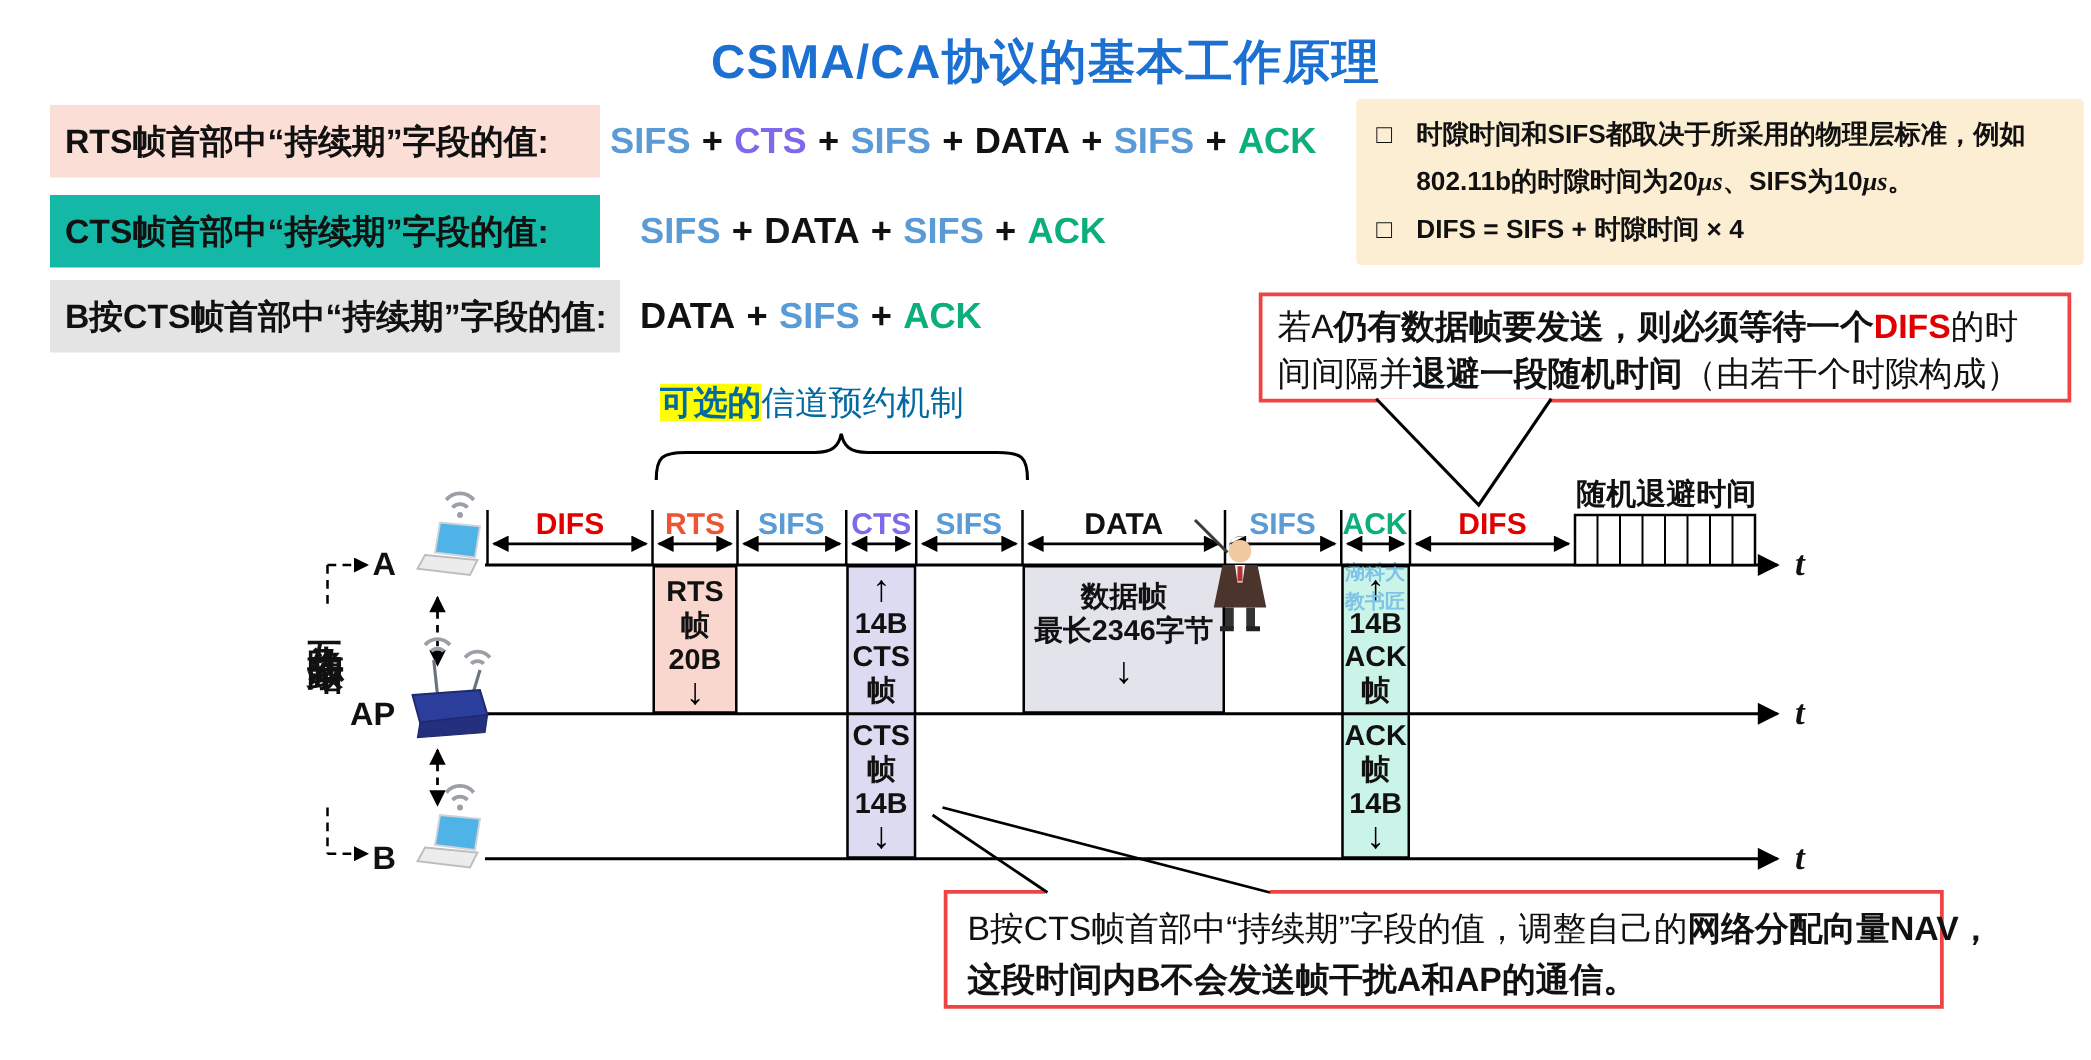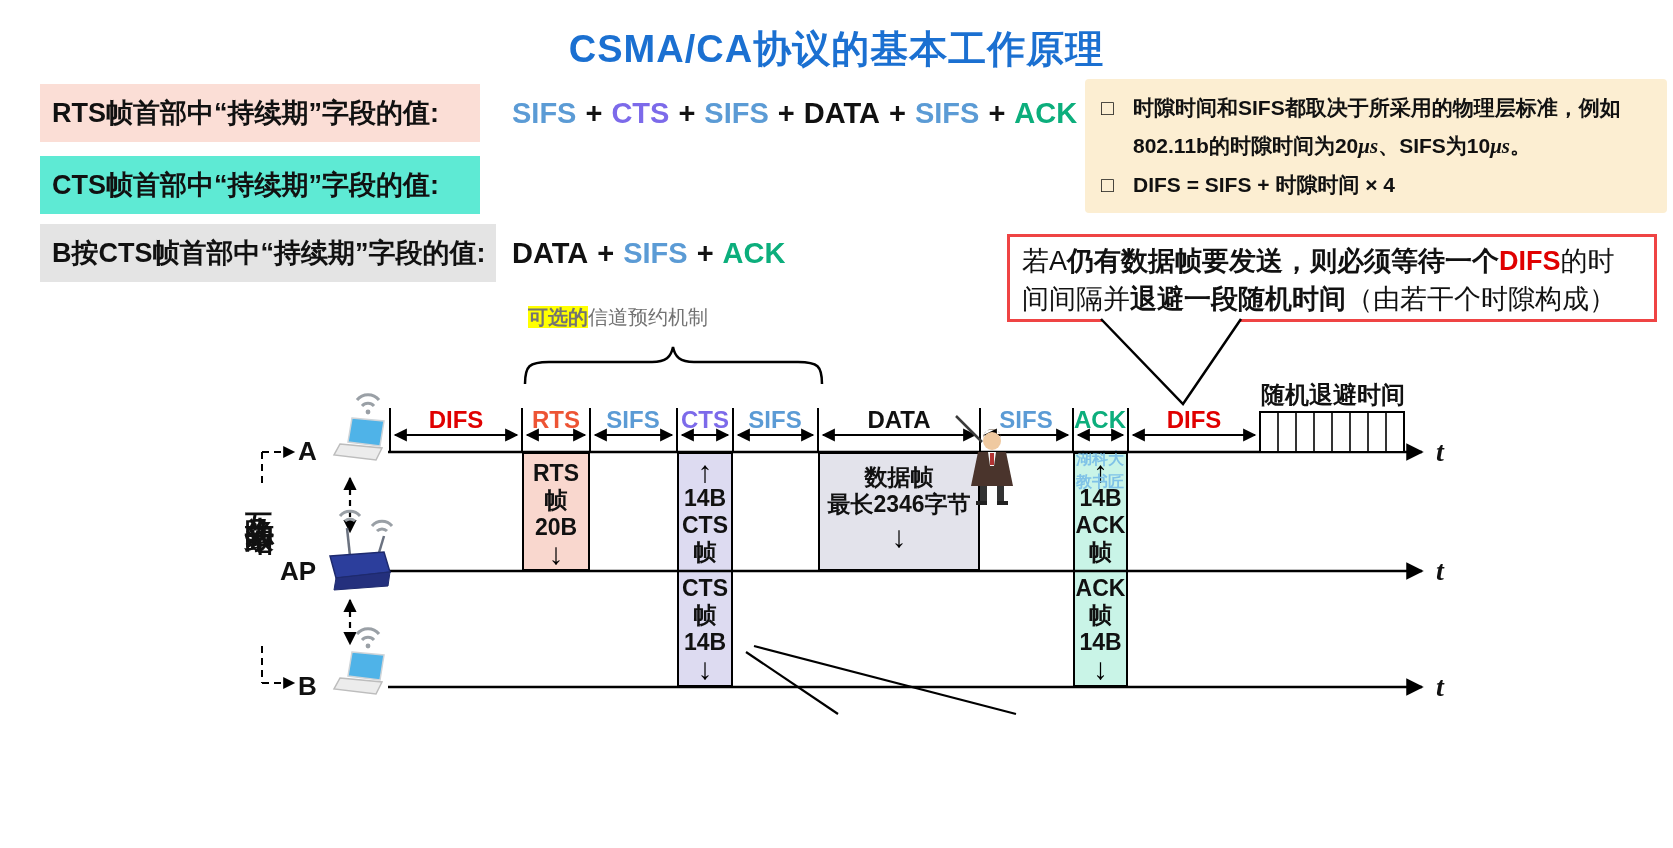--- a/index.html
+++ b/index.html
@@ -4,40 +4,40 @@
 <style>
   html,body{margin:0;padding:0;background:#fff;}
   body{font-family:"Liberation Sans","DejaVu Sans",sans-serif;}
   #canvas{position:relative;width:1673px;height:848px;background:#fff;overflow:hidden;}
   .abs{position:absolute;}
   
   .title{left:0;right:0;top:24px;text-align:center;font-size:38px;font-weight:800;color:#1B70D1;letter-spacing:1px;z-index:5;}
   
   .drow-label{height:58px;line-height:58px;padding-left:12px;font-size:27px;font-weight:700;color:#111;z-index:2;}
   .drow1{background:#FBDED6;}
-  .drow2{background:#5eead4;}
+  .drow2{background:#14b8a6;}
   .drow3{background:#E4E4E4;}
   .formula{height:58px;line-height:58px;font-size:29px;font-weight:700;z-index:5;white-space:nowrap;}
   .formula span{margin-right:9px;}
   .tk-sifs{color:#5B9BD5;} .tk-cts{color:#7C6AEA;} .tk-ack{color:#0CAE7C;}
   .tk-data{color:#111;} .tk-op{color:#111;}
   
   .notes{left:1085px;top:79px;width:582px;background:#FCEED2;border-radius:4px;padding:10px 14px 10px 14px;box-sizing:border-box;z-index:2;}
   .note-item{position:relative;font-size:21px;font-weight:700;color:#111;line-height:1.8;padding-left:34px;}
   .note-bullet{position:absolute;left:2px;top:0;font-weight:700;}
   .tk-b{font-weight:700;} .tk-n{font-weight:400;}
   .tk-bi{font-weight:700;font-style:italic;font-family:"Liberation Serif","DejaVu Serif",serif;}
   .tk-rb{font-weight:700;color:#E00000;}
   .tk-hl{font-weight:800;background:#FFFF00;}
   
   .callout{background:#fff;border:3px solid #ef4444;box-sizing:border-box;z-index:2;}
   .callout-a{left:1007px;top:234px;width:650px;height:88px;padding:5px 12px;font-size:27px;line-height:1.42;color:#111;white-space:nowrap;}
   .callout-b{left:755px;top:712px;width:800px;height:95px;padding:8px 16px;font-size:27px;line-height:1.5;color:#111;white-space:nowrap;}
   
-  .optional{left:528px;top:304px;font-size:20px;color:#737373;z-index:5;white-space:nowrap;}
+  .optional{left:528px;top:304px;font-size:27px;color:#0369a1;z-index:5;white-space:nowrap;}
   
   .seg{top:406px;height:26px;font-size:24px;font-weight:700;text-align:center;z-index:5;}
   .seg-difs{color:#E00000;} .seg-rts{color:#ED5434;} .seg-sifs{color:#5B9BD5;}
   .seg-cts{color:#7C6AEA;} .seg-data{color:#111;} .seg-ack{color:#0CAE7C;}
   .backoff{left:1247px;top:379px;width:172px;text-align:center;font-size:24px;font-weight:700;color:#111;z-index:5;}
   
   .station{font-size:26px;font-weight:700;color:#111;z-index:5;}
   .hidden-label{left:240px;top:490px;writing-mode:vertical-rl;text-orientation:upright;font-size:29px;font-weight:700;color:#111;letter-spacing:3px;z-index:5;}
   .tlab{font-size:28px;font-weight:700;font-style:italic;font-family:"Liberation Serif","DejaVu Serif",serif;color:#111;z-index:5;}
   
@@ -55,23 +55,24 @@
   svg.overlay{position:absolute;left:0;top:0;z-index:4;pointer-events:none;}
 </style>
 </head>
 <body>
 
 <div id="canvas">
 
   <div class="abs drow-label drow1" style="left:40px;top:84px;width:428px;">RTS帧首部中“持续期”字段的值:</div>
 
   <div class="abs title">CSMA/CA协议的基本工作原理</div>
-  <div class="abs formula" style="left:512px;top:84px;text-align:right;"><span class="tk-sifs">SIFS</span><span class="tk-op">+</span><span class="tk-cts">CTS</span><span class="tk-op">+</span><span class="tk-sifs">SIFS</span><span class="tk-op">+</span><span class="tk-data">DATA</span><span class="tk-op">+</span><span class="tk-sifs">SIFS</span><span class="tk-op">+</span><span class="tk-ack">ACK</span></div>
+  <div class="abs formula" style="left:488px;top:84px;text-align:right;"><span class="tk-sifs">SIFS</span><span class="tk-op">+</span><span class="tk-cts">CTS</span><span class="tk-op">+</span><span class="tk-sifs">SIFS</span><span class="tk-op">+</span><span class="tk-data">DATA</span><span class="tk-op">+</span><span class="tk-sifs">SIFS</span><span class="tk-op">+</span><span class="tk-ack">ACK</span></div>
 
   <div class="abs drow-label drow2" style="left:40px;top:156px;width:428px;">CTS帧首部中“持续期”字段的值:</div>
+  <div class="abs formula" style="left:512px;top:156px;"><span class="tk-sifs">SIFS</span><span class="tk-op">+</span><span class="tk-data">DATA</span><span class="tk-op">+</span><span class="tk-sifs">SIFS</span><span class="tk-op">+</span><span class="tk-ack">ACK</span></div>
 
   <div class="abs drow-label drow3" style="left:40px;top:224px;width:444px;">B按CTS帧首部中“持续期”字段的值:</div>
   <div class="abs formula" style="left:512px;top:224px;"><span class="tk-data">DATA</span><span class="tk-op">+</span><span class="tk-sifs">SIFS</span><span class="tk-op">+</span><span class="tk-ack">ACK</span></div>
 
   <div class="abs notes">
     <div class="note-item">
       <span class="note-bullet">□</span>
       <span><span class="tk-b">时隙时间和SIFS都取决于所采用的物理层标准，例如802.11b的时隙时间为20</span><span class="tk-bi">μs</span><span class="tk-b">、SIFS为10</span><span class="tk-bi">μs</span><span class="tk-b">。</span></span>
     </div>
     <div class="note-item">
@@ -149,20 +150,24 @@
       <div class="ln">14B</div>
       <div class="arr">↓</div>
     </div>
   </div>
 
   <div class="abs watermark">
     <div>湖科大</div>
     <div>教书匠</div>
   </div>
 
+  <div class="abs callout callout-b">
+    <div><span class="tk-n">B按CTS帧首部中“持续期”字段的值，调整自己的</span><span class="tk-b">网络分配向量NAV，</span></div>
+    <div><span class="tk-b">这段时间内B不会发送帧干扰A和AP的通信。</span></div>
+  </div>
 
   <svg class="overlay" width="1673" height="848" viewBox="0 0 1673 848">
     <defs>
       <marker id="ah" viewBox="0 0 10 10" refX="9" refY="5" markerWidth="9" markerHeight="7" orient="auto-start-reverse">
         <path d="M0,0 L10,5 L0,10 z" fill="#000"></path>
       </marker>
       <marker id="ahd" viewBox="0 0 10 10" refX="9" refY="5" markerWidth="8" markerHeight="6" orient="auto-start-reverse">
         <path d="M0,0 L10,5 L0,10 z" fill="#000"></path>
       </marker>
     </defs>

